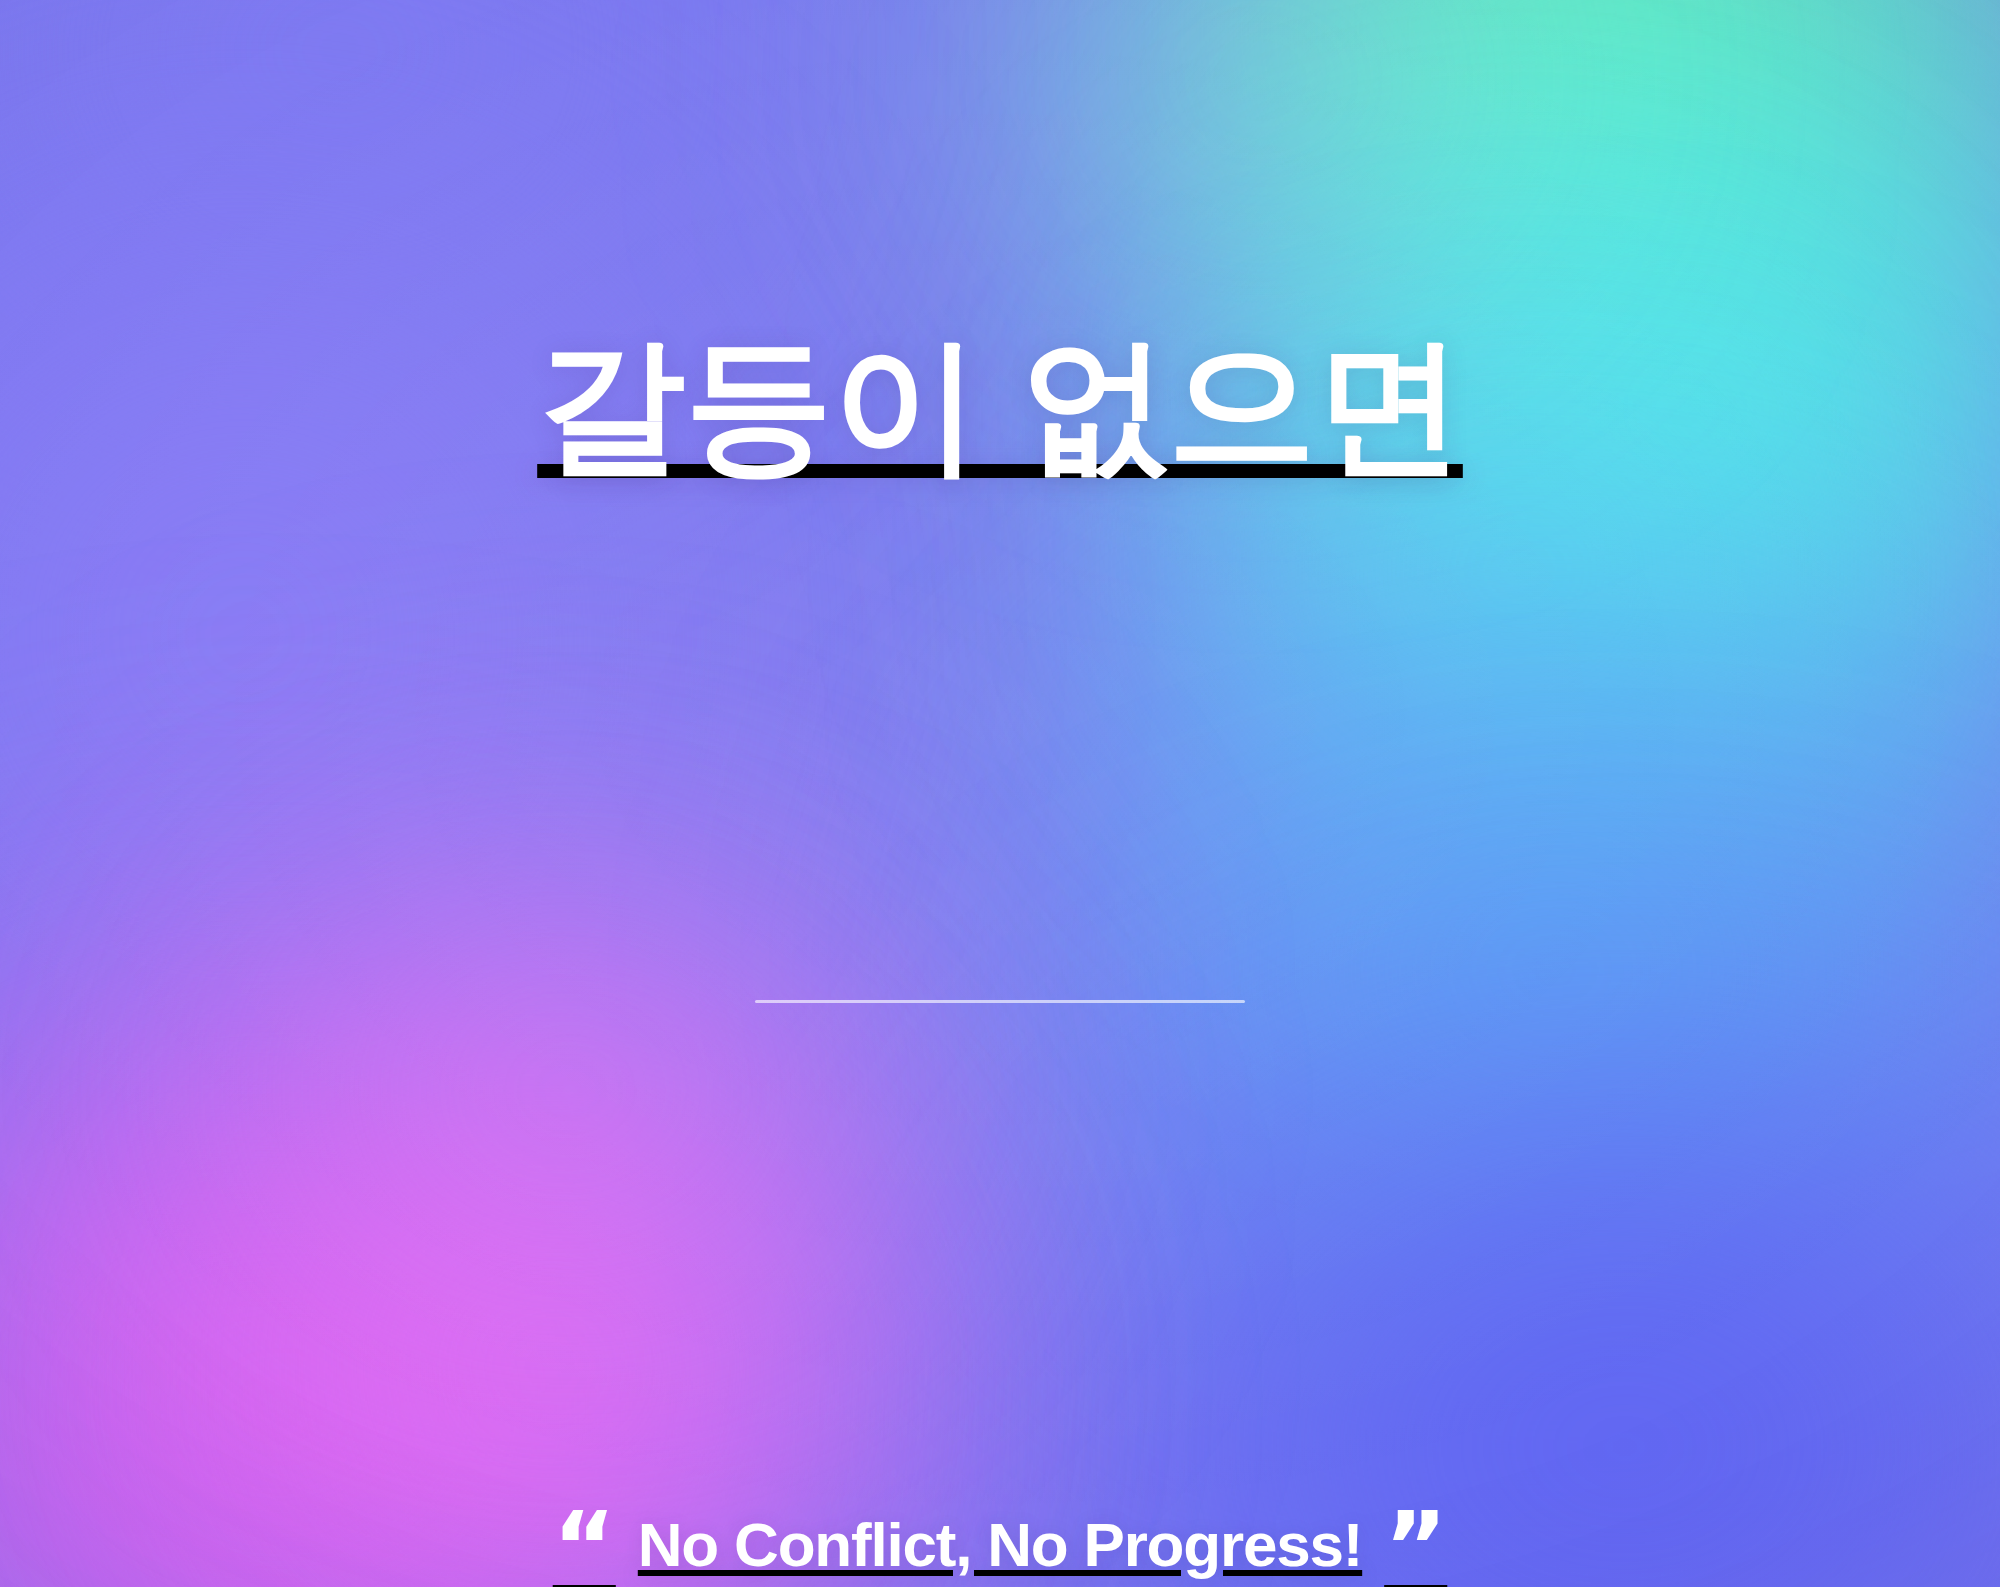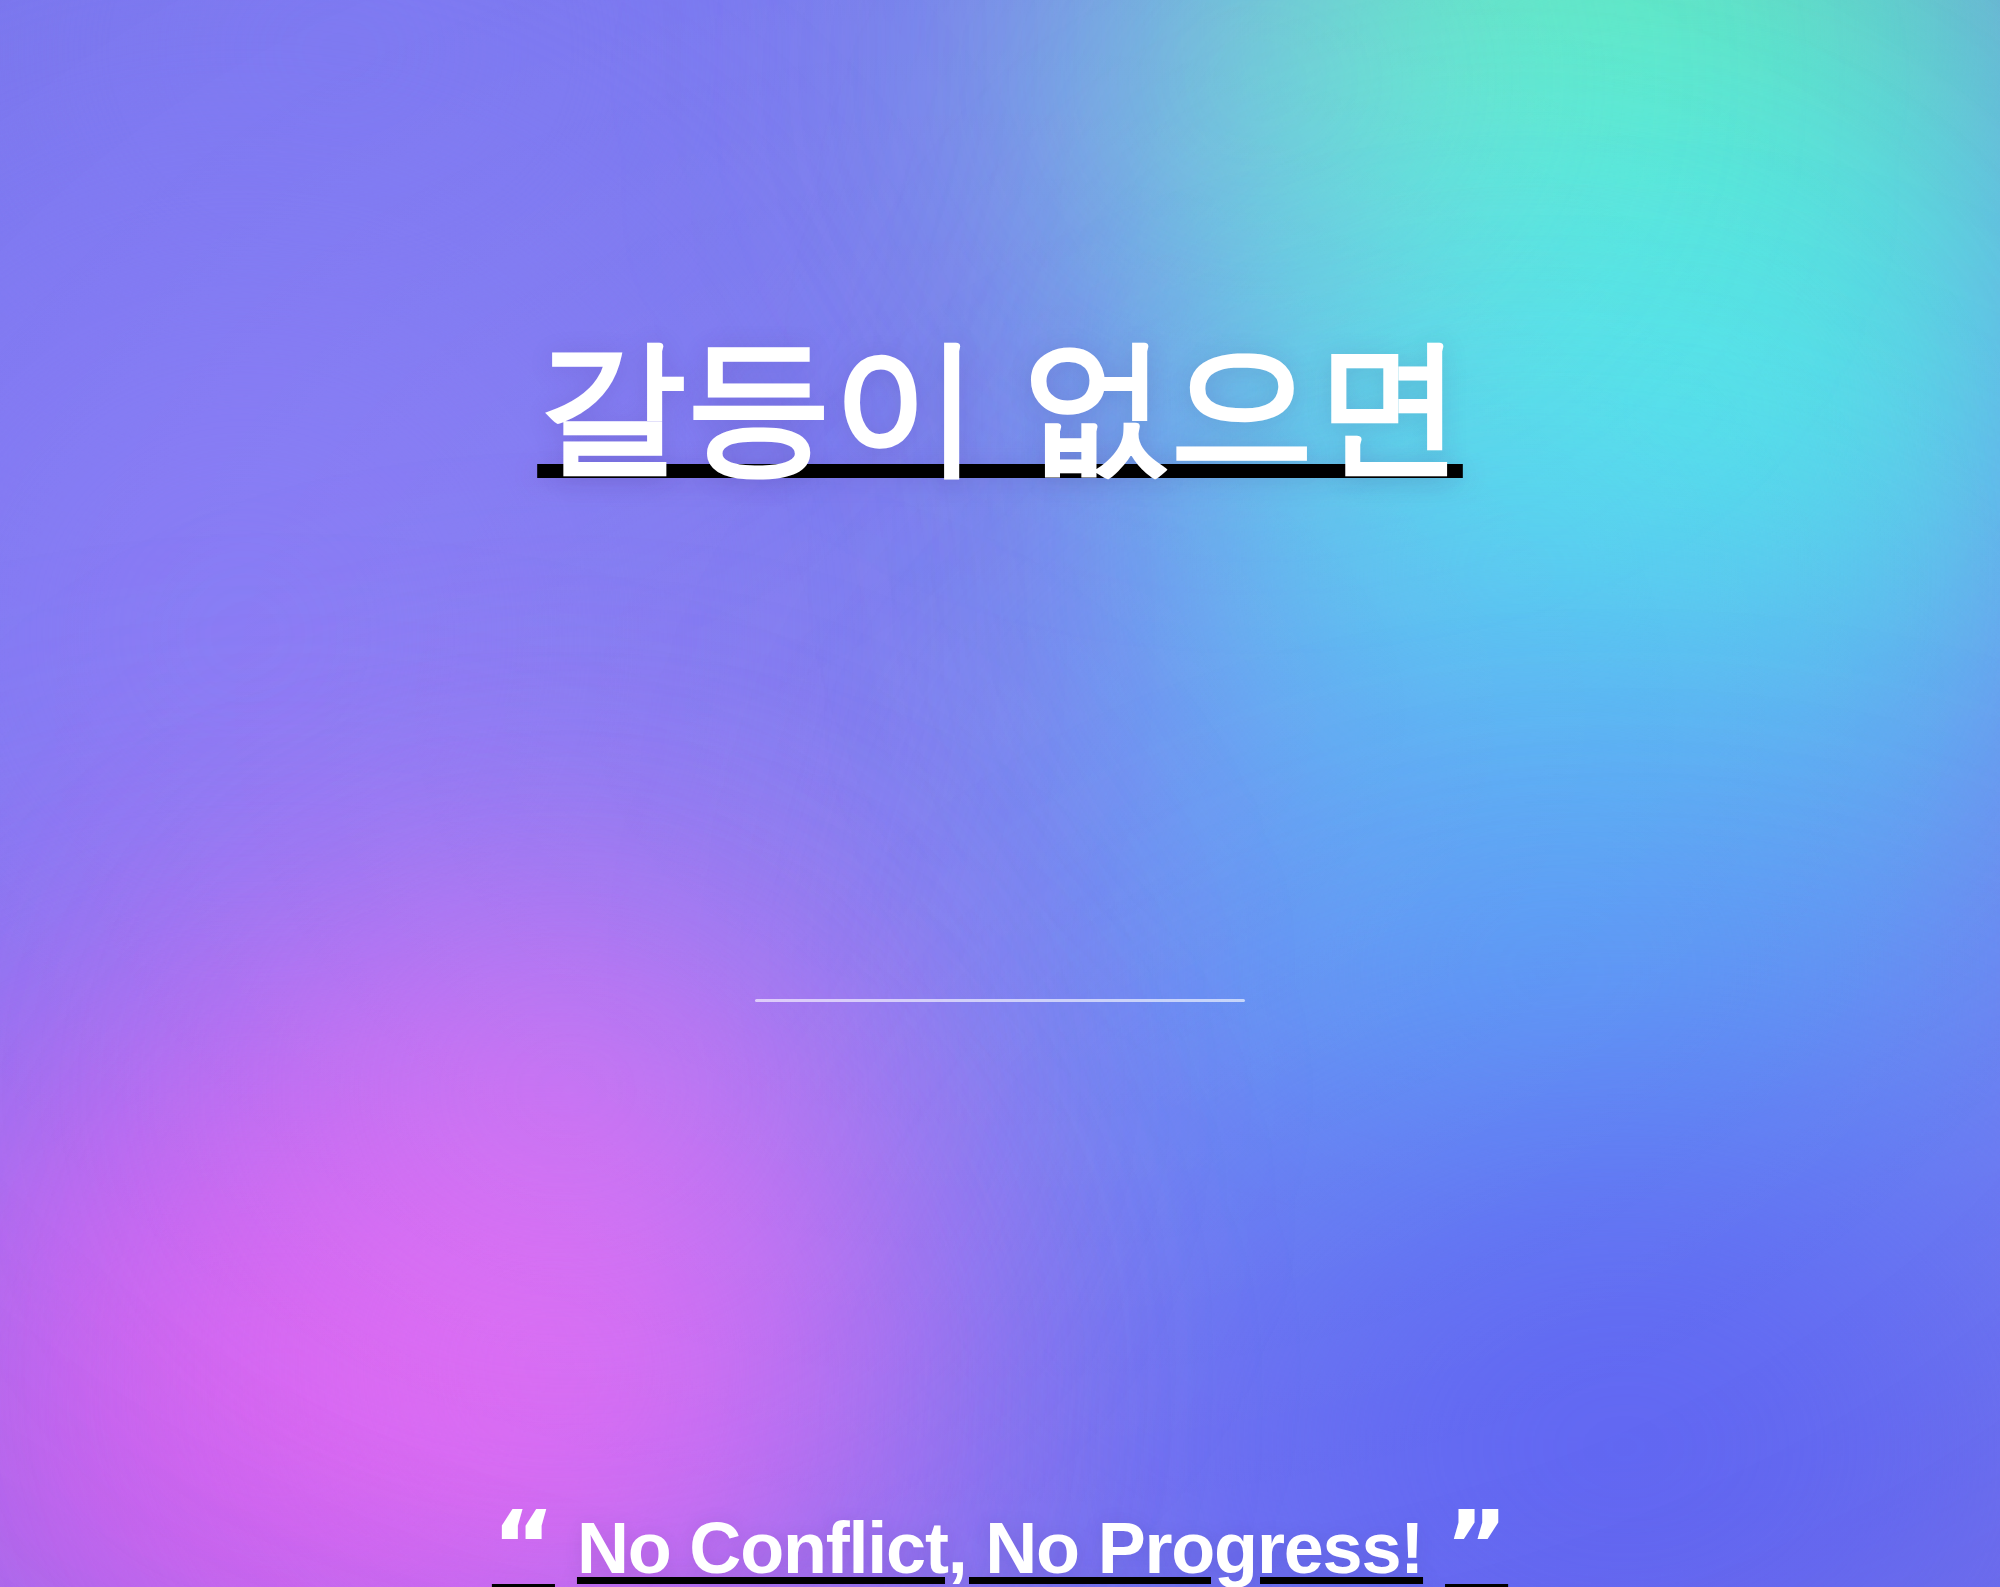--- a/index.html
+++ b/index.html
@@ -178,21 +178,21 @@
     font-size: 96px;
     font-weight: 700;
     line-height: 0.82;
     color: #ffffff;
     user-select: none;
   }
   .quote-open { margin-top: -4px; }
   .quote-close { margin-top: -4px; }
 
   .subtitle-text {
-    font-size: 72px;
+    font-size: 62px;
     font-weight: 700;
     letter-spacing: -1.2px;
     line-height: 1.05;
     white-space: nowrap;
     text-shadow: 0 2px 20px rgba(60,40,120,0.14);
   }
 </style>
 </head>
 <body>
 

